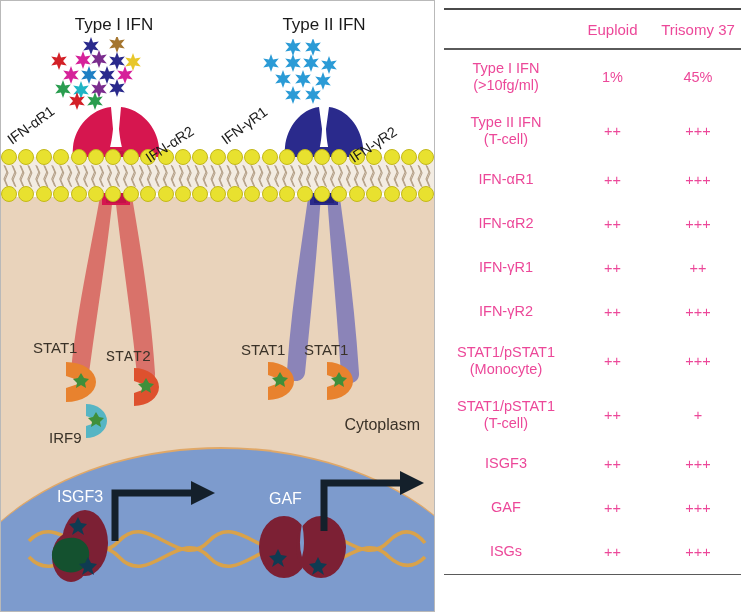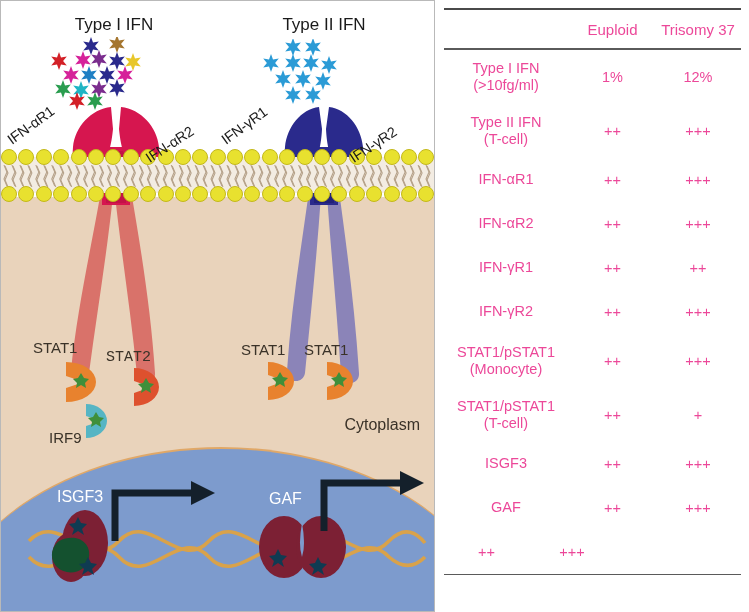--- a/index.html
+++ b/index.html
@@ -376,21 +376,21 @@
     <div class="thead">
       <div class="c-label"></div>
       <div class="c-val hcell">Euploid</div>
       <div class="c-val2 hcell">Trisomy 37</div>
     </div>
     <div class="rule thin"></div>
     <div id="tbody">
         <div class="tr" style="height: 54px;">
           <div class="c-label">Type I IFN<div>(&gt;10fg/ml)</div></div>
           <div class="c-val">1%</div>
-          <div class="c-val2">12%</div>
+          <div class="c-val2">45%</div>
         </div>
         <div class="tr" style="height: 54px;">
           <div class="c-label">Type II IFN<div>(T-cell)</div></div>
           <div class="c-val">++</div>
           <div class="c-val2">+++</div>
         </div>
         <div class="tr" style="height: 44px;">
           <div class="c-label">IFN-αR1</div>
           <div class="c-val">++</div>
           <div class="c-val2">+++</div>
@@ -424,20 +424,21 @@
           <div class="c-label">ISGF3</div>
           <div class="c-val">++</div>
           <div class="c-val2">+++</div>
         </div>
         <div class="tr" style="height: 44px;">
           <div class="c-label">GAF</div>
           <div class="c-val">++</div>
           <div class="c-val2">+++</div>
         </div>
         <div class="tr" style="height: 44px;">
+          <div class="c-label">ISGs</div>
           <div class="c-val">++</div>
           <div class="c-val2">+++</div>
         </div>
       </div>
     <div class="rule thin"></div>
   </div>
 
 </div>
 
 </body></html>

